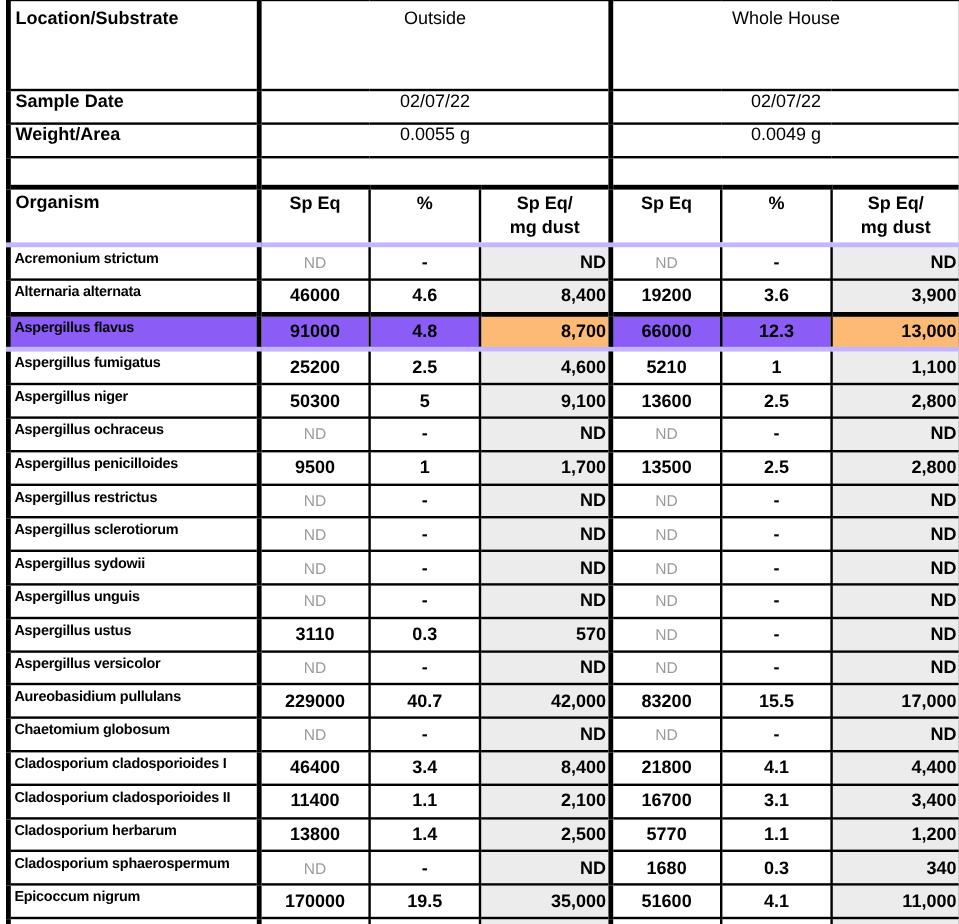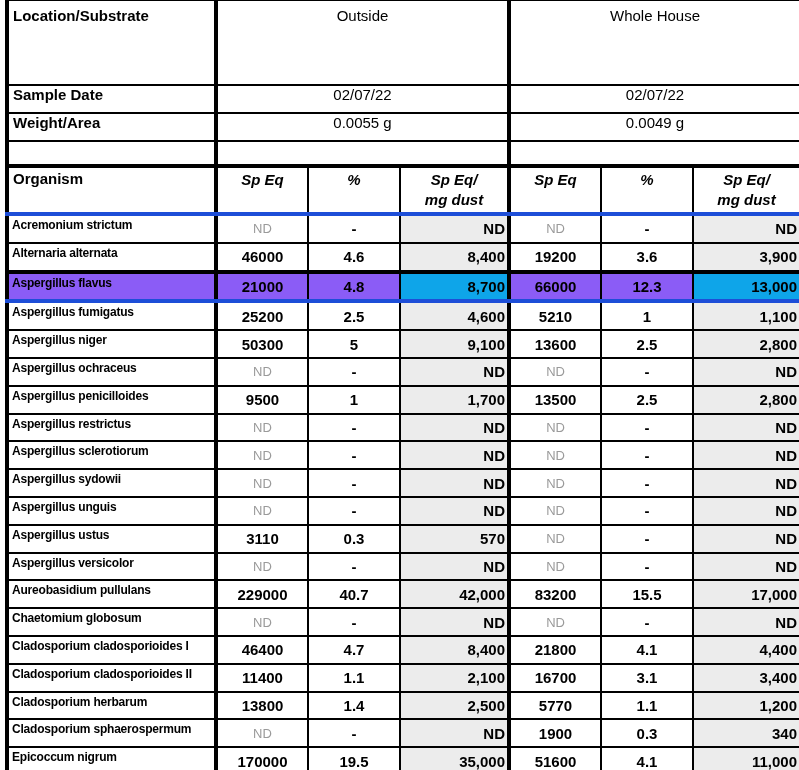--- a/index.html
+++ b/index.html
@@ -6,37 +6,37 @@
   body { width: 799px; height: 770px; overflow: hidden; position: relative;
          font-family: "Liberation Sans", sans-serif; color: #000; }
   .sheet { position: absolute; left: 5px; top: -3px; width: 794px; }
   table { border-collapse: collapse; table-layout: fixed; width: 794px; }
   col.c0 { width: 209px; } col.c1 { width: 92px; } col.c2 { width: 92px; }
   col.c3 { width: 109px; } col.c4 { width: 92px; } col.c5 { width: 92px; } col.c6 { width: 108px; }
   td { border: 2px solid #000; padding: 0; overflow: hidden; white-space: nowrap; }
   .thickL { border-left: 4px solid #000; }
   .thickR { border-right: 4px solid #000; }
   .thickT { border-top: 4px solid #000; }
-  .thickB { border-bottom: 4px solid #1d4ed8; }
+  .thickB { border-bottom: 4px solid #c4b5fd; }
   .lbl { font-weight: bold; font-size: 15px; padding-left: 4px; vertical-align: top; }
   .meta { font-size: 15px; text-align: center; vertical-align: top; }
-  tr.loc td { height: 86px; padding-top: 6px; box-sizing: border-box; }
+  tr.loc td { height: 76px; padding-top: 6px; box-sizing: border-box; }
   tr.loc td.lbl { padding-top: 6px; }
   tr.meta-row td { height: 26px; margin-top: 24px; }
   tr.spacer td { height: 22px; }
   tr.hdr td { height: 42px; font-weight: bold; font-size: 15px; vertical-align: top; padding-top: 2px; }
-  tr.hdr td.h { text-align: center; line-height: 20px; font-style: italic; }
+  tr.hdr td.h { text-align: center; line-height: 20px; }
   tr.hdr td.lbl { padding-left: 4px; }
   tr.row td { height: 23.8px; }
   .org { font-size: 12px; padding-left: 3px; vertical-align: top; padding-top: 2px; letter-spacing: -0.2px; font-weight: bold; }
   .num { font-size: 15px; font-weight: bold; text-align: center; }
   .num.nd { font-weight: normal; font-size: 13px; color: #9a9a9a; }
   .dens { font-size: 15px; font-weight: bold; text-align: right; padding-right: 2px; background: #ececec; }
   tr.hl td { background: #8b5cf6; }
-  tr.hl td.dens { background: #0ea5e9; }
+  tr.hl td.dens { background: #fdba74; }
 </style>
 </head>
 <body>
 
 <div class="sheet">
 <table>
   <colgroup>
     <col class="c0">
         <col class="c1">
         <col class="c2">
@@ -88,21 +88,21 @@
           <td class="org thickL thickR">Alternaria alternata</td>
           <td class="num">46000</td>
           <td class="num">4.6</td>
           <td class="dens thickR">8,400</td>
           <td class="num">19200</td>
           <td class="num">3.6</td>
           <td class="dens thickR">3,900</td>
         </tr>
         <tr class="row hl">
           <td class="org thickL thickR thickT thickB">Aspergillus flavus</td>
-          <td class="num thickT thickB">21000</td>
+          <td class="num thickT thickB">91000</td>
           <td class="num thickT thickB">4.8</td>
           <td class="dens thickR thickT thickB">8,700</td>
           <td class="num thickT thickB">66000</td>
           <td class="num thickT thickB">12.3</td>
           <td class="dens thickR thickT thickB">13,000</td>
         </tr>
         <tr class="row">
           <td class="org thickL thickR">Aspergillus fumigatus</td>
           <td class="num">25200</td>
           <td class="num">2.5</td>
@@ -206,21 +206,21 @@
           <td class="num nd">ND</td>
           <td class="num">-</td>
           <td class="dens thickR">ND</td>
           <td class="num nd">ND</td>
           <td class="num">-</td>
           <td class="dens thickR">ND</td>
         </tr>
         <tr class="row">
           <td class="org thickL thickR">Cladosporium cladosporioides I</td>
           <td class="num">46400</td>
-          <td class="num">4.7</td>
+          <td class="num">3.4</td>
           <td class="dens thickR">8,400</td>
           <td class="num">21800</td>
           <td class="num">4.1</td>
           <td class="dens thickR">4,400</td>
         </tr>
         <tr class="row">
           <td class="org thickL thickR">Cladosporium cladosporioides II</td>
           <td class="num">11400</td>
           <td class="num">1.1</td>
           <td class="dens thickR">2,100</td>
@@ -235,21 +235,21 @@
           <td class="dens thickR">2,500</td>
           <td class="num">5770</td>
           <td class="num">1.1</td>
           <td class="dens thickR">1,200</td>
         </tr>
         <tr class="row">
           <td class="org thickL thickR">Cladosporium sphaerospermum</td>
           <td class="num nd">ND</td>
           <td class="num">-</td>
           <td class="dens thickR">ND</td>
-          <td class="num">1900</td>
+          <td class="num">1680</td>
           <td class="num">0.3</td>
           <td class="dens thickR">340</td>
         </tr>
         <tr class="row">
           <td class="org thickL thickR">Epicoccum nigrum</td>
           <td class="num">170000</td>
           <td class="num">19.5</td>
           <td class="dens thickR">35,000</td>
           <td class="num">51600</td>
           <td class="num">4.1</td>

